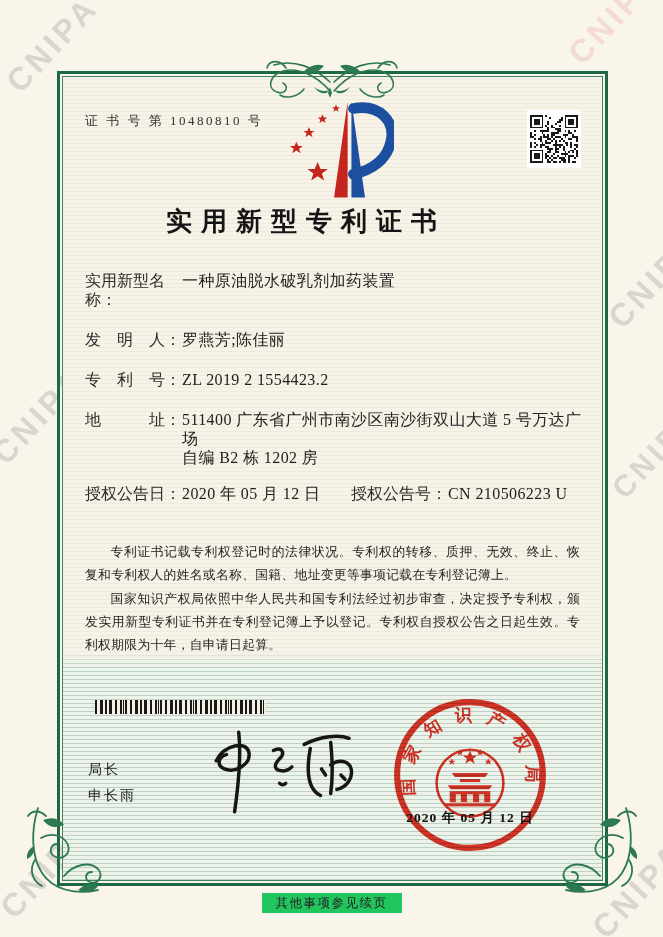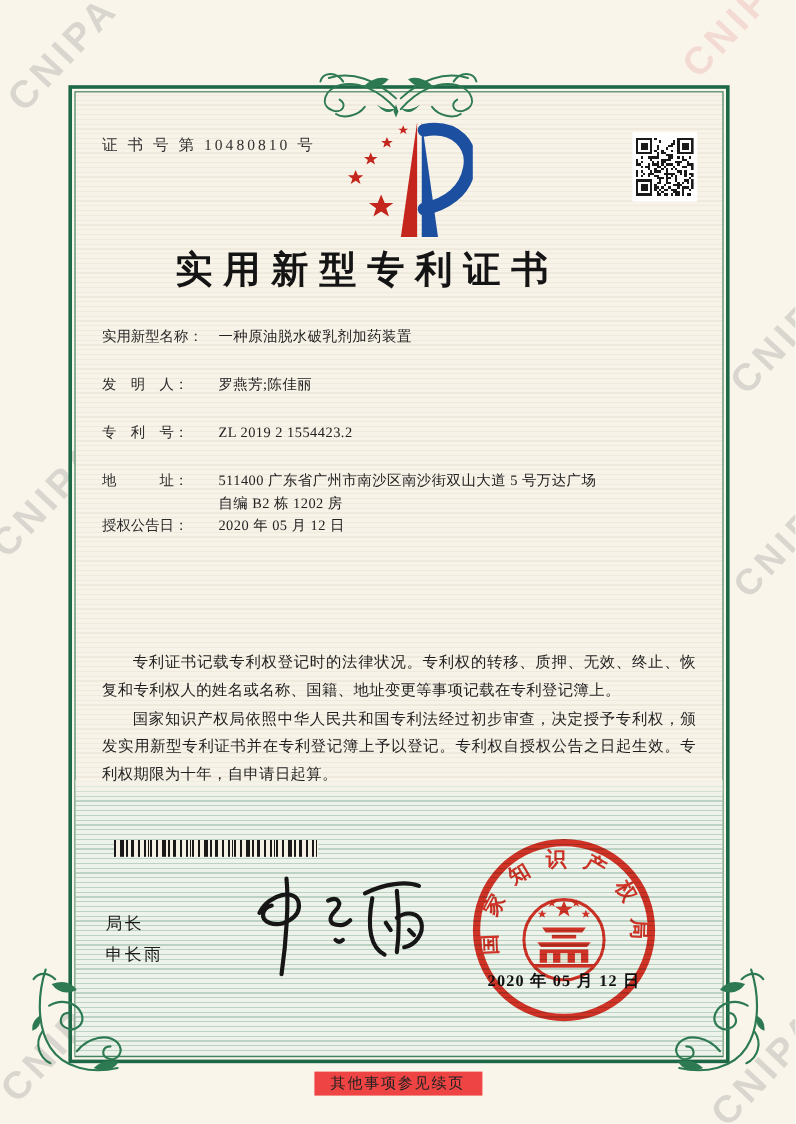--- a/index.html
+++ b/index.html
@@ -47,46 +47,46 @@
   .orn-top{left:256px; top:45px; width:152px; height:58px;}
   .orn-bl{left:24px; top:800px; width:96px; height:100px;}
   .orn-br{left:544px; top:800px; width:96px; height:100px; transform:scaleX(-1);}
   
   .z{position:absolute; z-index:3;}
   .cert-no{left:85px; top:112px; font-size:13px; letter-spacing:2.5px; color:#333;}
   .qr{left:527px; top:110px; width:54px; height:58px; background:#fff; padding:3px; box-sizing:border-box;}
   .qr svg{width:100%; height:100%;}
   .logo{left:278px; top:96px; width:116px; height:110px;}
   .title{left:57px; top:204px; width:498px; text-align:center;
-    font-size:31px; font-weight:700; letter-spacing:9px; color:#141414; white-space:nowrap;}
-  .fields{left:85px; top:271px; width:498px; font-size:12px;}
+    font-size:26px; font-weight:700; letter-spacing:9px; color:#141414; white-space:nowrap;}
+  .fields{left:85px; top:271px; width:498px; font-size:16px;}
   .frow{display:flex; margin-bottom:21px; line-height:19px;}
   .flabel{width:97px; flex:none; color:#2b2b2b;}
   .fvalue{letter-spacing:0.4px; color:#222; white-space:pre-line;}
-  .frow.addr{margin-bottom:0;}
+  .frow.addr{margin-bottom:17px;}
   .pair1{display:flex; width:266px; flex:none;}
   .pair2{display:flex;}
   .body-text{left:85px; top:541px; width:495px; font-size:12.8px; line-height:1.82;
     text-align:justify; color:#1f1f1f; letter-spacing:0.3px;}
   .body-text p{margin:0; text-indent:2em;}
   .barcode{left:95px; top:700px; width:170px; height:14px;
     background:
       repeating-linear-gradient(90deg,#191919 0 2px, rgba(0,0,0,0) 2px 5px),
       repeating-linear-gradient(90deg,#191919 0 1px, rgba(0,0,0,0) 1px 7px),
       #f4f0e4;}
   .comm{left:88px; top:756px; font-family:"Liberation Sans","DejaVu Sans",sans-serif;
     font-size:14px; letter-spacing:2px; color:#1c1c1c; line-height:26px;}
   .sig{left:193px; top:726px; width:165px; height:92px;}
   .seal{left:389px; top:694px; width:162px; height:162px; mix-blend-mode:multiply; opacity:0.95;}
   .seal-date{left:404px; top:809px; width:132px; text-align:center; font-size:13.5px;
     letter-spacing:1px; color:#101010; font-weight:600; z-index:4;}
   .page-num{left:57px; top:853px; width:551px; text-align:center; font-size:12px;
     letter-spacing:1px; color:#333;}
   .cont-note{left:0; top:895px; width:663px; text-align:center; font-size:12.5px; color:#222;}
-  .cont-note span{background:#ef4444; padding:3px 14px; letter-spacing:1.5px;}
+  .cont-note span{background:#22c55e; padding:3px 14px; letter-spacing:1.5px;}
 </style>
 </head>
 <body>
 
 <div class="page">
 
   <div class="wm wm1">CNIPA</div>
   <div class="wm wm2">CNIPA</div>
   <div class="wm wm3">CNIPA</div>
   <div class="wm wm4">CNIPA</div>
@@ -377,20 +377,24 @@
     <div class="frow addr">
       <span class="flabel">地　　　址：</span>
       <span class="fvalue" style="width:400px">511400 广东省广州市南沙区南沙街双山大道 5 号万达广场
 自编 B2 栋 1202 房</span>
     </div>
     <div class="frow">
       <span class="pair1">
         <span class="flabel">授权公告日：</span>
         <span class="fvalue">2020 年 05 月 12 日</span>
       </span>
+      <span class="pair2">
+        <span class="flabel">授权公告号：</span>
+        <span class="fvalue">CN 210506223 U</span>
+      </span>
     </div>
   </div>
 
   <div class="z body-text">
     <p>专利证书记载专利权登记时的法律状况。专利权的转移、质押、无效、终止、恢复和专利权人的姓名或名称、国籍、地址变更等事项记载在专利登记簿上。</p>
     <p>国家知识产权局依照中华人民共和国专利法经过初步审查，决定授予专利权，颁发实用新型专利证书并在专利登记簿上予以登记。专利权自授权公告之日起生效。专利权期限为十年，自申请日起算。</p>
   </div>
 
   <div class="z barcode"></div>
 

